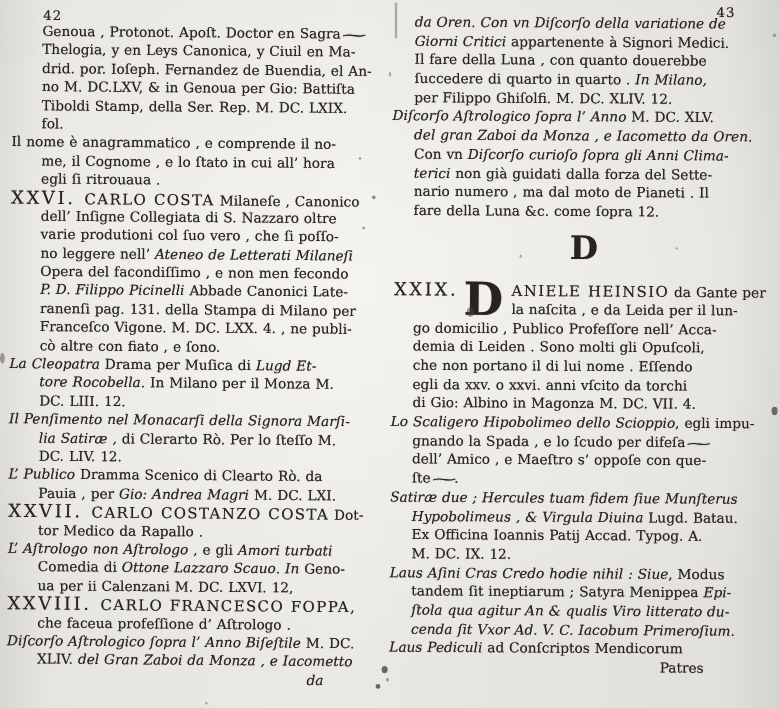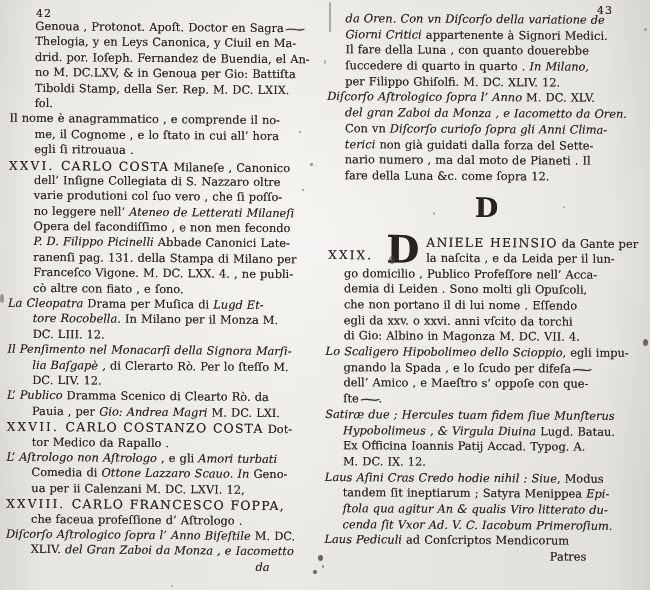--- a/index.html
+++ b/index.html
@@ -21,26 +21,26 @@
   .line { white-space:nowrap; height:15.4px; line-height:15.4px; font-size:11.4px; word-spacing:0.5px; }
   .col-right .line { height:15.7px; line-height:15.7px; }
   .col-left  .c { padding-left:25px; }
   .col-right .c { padding-left:18px; }
   .p { padding-left:0; }
   .cw { text-align:right; }
   .col-left  .cw { padding-right:42px; }
   .col-right .cw { padding-right:58px; }
   .seg-i { font-style:italic; }
   .seg-sc { font-size:12.4px; letter-spacing:1.2px; }
-  .seg-n { font-size:12px; letter-spacing:2.2px; }
+  .seg-n { font-size:15px; letter-spacing:2.2px; }
   .seg-sw { display:inline-block; transform:scaleX(2.6) translateY(1px); letter-spacing:0; margin-left:6px; }
   .hd { text-align:center; font-size:27px; font-weight:bold; height:30px; line-height:30px;
         margin-top:15px; margin-bottom:20px; }
   .dcl1 { position:relative; padding-left:100px; }
-  .dcl1 .seg-n { position:absolute; left:2px; top:14px;text-align:right; }
+  .dcl1 .seg-n { position:absolute; left:2px; top:0;text-align:right; }
   .dcl1 .seg-dc { position:absolute; left:60px; top:-2px; font-size:38px; line-height:34px; font-weight:bold; }
   .dcl2 { padding-left:100px; }
   .sp { position:absolute; background:#6b655e; border-radius:50%; opacity:0.75; }
 </style>
 </head>
 <body>
 
 <div class="page">
   <div class="pagenum pn-left">42</div>
   <div class="pagenum pn-right">43</div>
@@ -61,21 +61,21 @@
       <div class="line c"><span>no leggere nell’ </span><span class="seg-i">Ateneo de Letterati Milaneſi</span></div>
       <div class="line c"><span>Opera del facondiſſimo , e non men fecondo</span></div>
       <div class="line c"><span class="seg-i">P. D. Filippo Picinelli </span><span>Abbade Canonici Late-</span></div>
       <div class="line c"><span>ranenſi pag. 131. della Stampa di Milano per</span></div>
       <div class="line c"><span>Franceſco Vigone. M. DC. LXX. 4. , ne publi-</span></div>
       <div class="line c"><span>cò altre con fiato , e ſono.</span></div>
       <div class="line p"><span class="seg-i">La Cleopatra </span><span>Drama per Muſica di </span><span class="seg-i">Lugd Et-</span></div>
       <div class="line c"><span class="seg-i">tore Rocobella. </span><span>In Milano per il Monza M.</span></div>
       <div class="line c"><span>DC. LIII. 12.</span></div>
       <div class="line p"><span class="seg-i">Il Penſimento nel Monacarſi della Signora Marſi-</span></div>
-      <div class="line c"><span class="seg-i">lia Baſgapè , </span><span>di Clerarto Rò. Per lo ſteſſo M.</span></div>
+      <div class="line c"><span class="seg-i">lia Satiræ , </span><span>di Clerarto Rò. Per lo ſteſſo M.</span></div>
       <div class="line c"><span>DC. LIV. 12.</span></div>
       <div class="line p"><span class="seg-i">L’ Publico </span><span>Dramma Scenico di Clearto Rò. da</span></div>
       <div class="line c"><span>Pauia , per </span><span class="seg-i">Gio: Andrea Magri </span><span>M. DC. LXI.</span></div>
       <div class="line p"><span class="seg-n">XXVII. </span><span class="seg-sc">CARLO COSTANZO COSTA</span><span> Dot-</span></div>
       <div class="line c"><span>tor Medico da Rapallo .</span></div>
       <div class="line p"><span class="seg-i">L’ Aſtrologo non Aſtrologo </span><span>, e gli </span><span class="seg-i">Amori turbati</span></div>
       <div class="line c"><span>Comedia di </span><span class="seg-i">Ottone Lazzaro Scauo</span><span>. </span><span class="seg-i">In</span><span> Geno-</span></div>
       <div class="line c"><span>ua per ii Calenzani M. DC. LXVI. 12,</span></div>
       <div class="line p"><span class="seg-n">XXVIII. </span><span class="seg-sc">CARLO FRANCESCO FOPPA,</span></div>
       <div class="line c"><span>che faceua profeſſione d’ Aſtrologo .</span></div>

